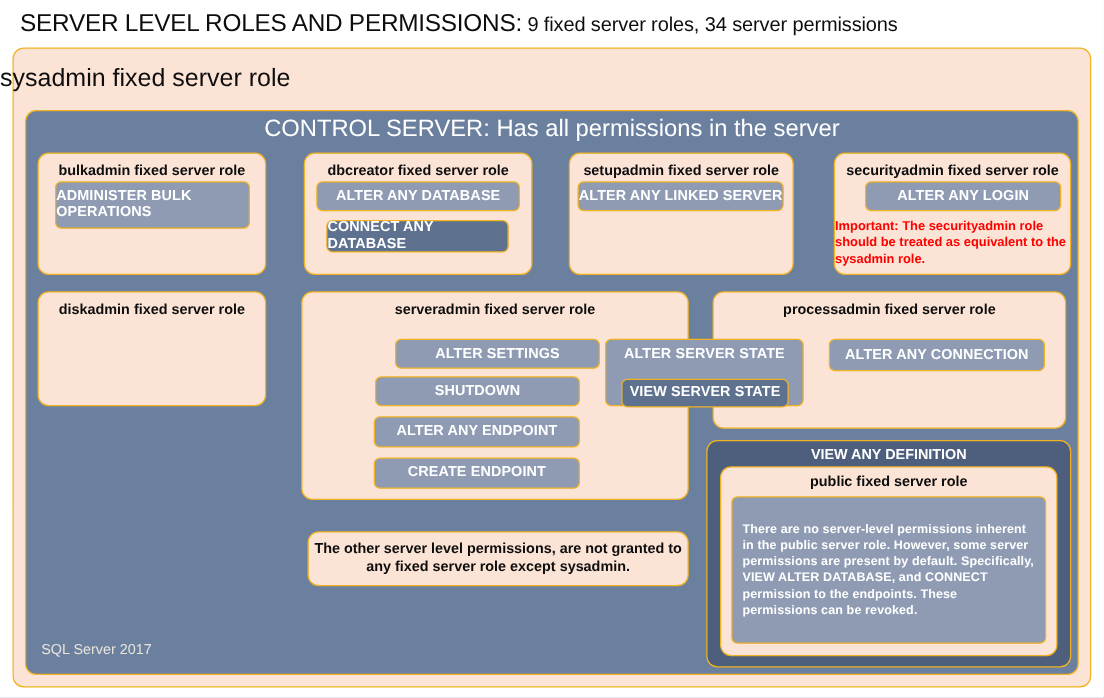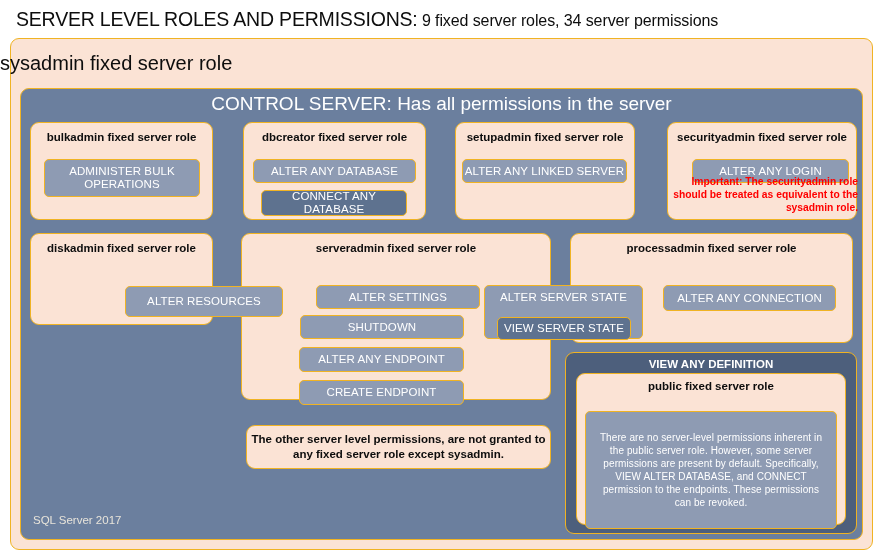--- a/index.html
+++ b/index.html
@@ -51,28 +51,27 @@
     background: #6B7F9E;
     border: 1.6px solid #F0B323;
     border-radius: 9px;
   }
   .pill {
     position: absolute;
     background: #8E9BB3;
     border: 1.6px solid #F0B323;
     border-radius: 5px;
     color: #ffffff;
-    font-weight: normal;
+    font-weight: bold;
     display: flex;
     align-items: center;
     justify-content: center;
-    text-align: center;
+    text-align: left;
     line-height: 1.12;
     letter-spacing: 0.1px;
-    margin-top: 14px;
   }
   .pill.dark {
     background: #5E728F;
   }
   .darkpanel {
     position: absolute;
     background: #4D5F7C;
     border: 1.6px solid #F0B323;
     border-radius: 9px;
   }
@@ -118,21 +117,21 @@
 
   #pill-administer-bulk { left: 44px; top: 145px; width: 156px; height: 38px; font-size: 11.5px; }
   #pill-alter-any-db    { left: 253px; top: 145px; width: 163px; height: 24px; font-size: 11.5px; }
   #pill-create-any-db   { left: 261px; top: 176px; width: 146px; height: 26px; font-size: 11.5px; }
   #pill-alter-linked    { left: 462px; top: 145px; width: 165px; height: 24px; font-size: 11.5px; }
   #pill-alter-any-login { left: 692px; top: 145px; width: 157px; height: 24px; font-size: 11.5px; }
 
   #securityadmin-note {
     position: absolute;
     left: 668px; top: 175px; width: 190px;
-    text-align: right;
+    text-align: left;
     color: #FF0000;
     font-size: 10.3px;
     font-weight: bold;
     line-height: 1.28;
   }
 
   
   #diskadmin     { left: 30px;  top: 233px; width: 183px; height: 92px; }
   #serveradmin   { left: 241px; top: 233px; width: 310px; height: 167px; }
   #processadmin  { left: 570px; top: 233px; width: 283px; height: 110px; }
@@ -229,21 +228,20 @@
   </div>
 
   <div class="peach" id="serveradmin">
     <div class="role-label" style="top:8px;">serveradmin fixed server role</div>
   </div>
 
   <div class="peach" id="processadmin">
     <div class="role-label" style="top:8px;">processadmin fixed server role</div>
   </div>
 
-  <div class="pill" id="pill-alter-resources">ALTER RESOURCES</div>
   <div class="pill" id="pill-alter-settings">ALTER SETTINGS</div>
   <div class="pill" id="pill-shutdown">SHUTDOWN</div>
   <div class="pill" id="pill-alter-endpoint">ALTER ANY ENDPOINT</div>
   <div class="pill" id="pill-create-endpoint">CREATE ENDPOINT</div>
   <div class="pill" id="pill-alter-srv-state">ALTER SERVER  STATE</div>
   <div class="pill dark" id="pill-view-srv-state">VIEW SERVER  STATE</div>
   <div class="pill" id="pill-alter-any-conn">ALTER ANY CONNECTION</div>
 
   <div class="peach" id="other-perms-note"></div>
   <div id="other-perms-note-text">The other server level permissions,  are not granted to any fixed server role except sysadmin.</div>

